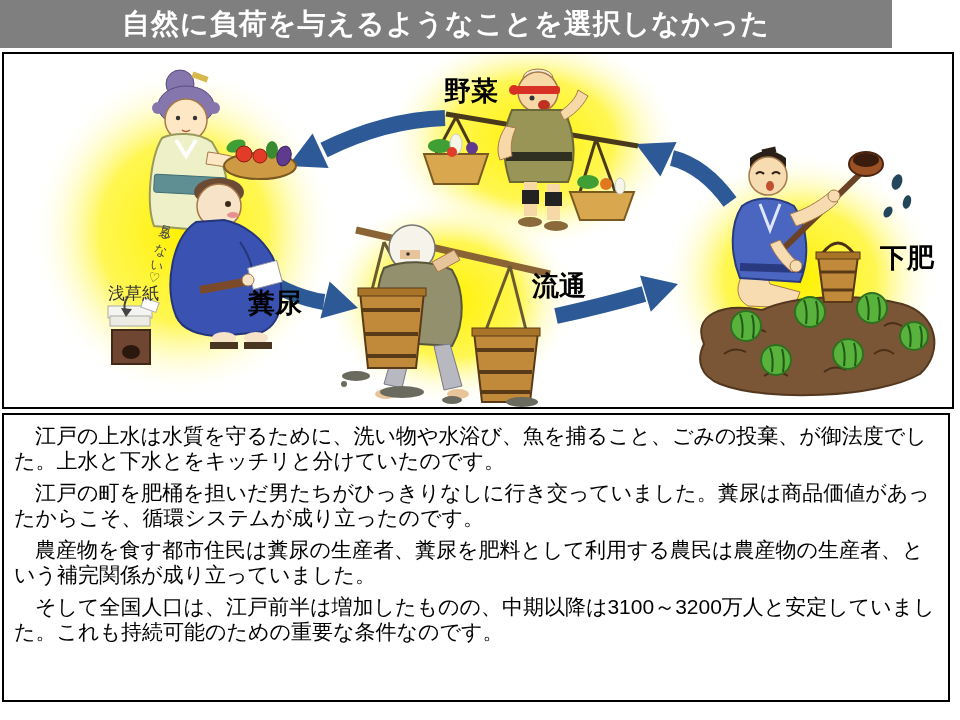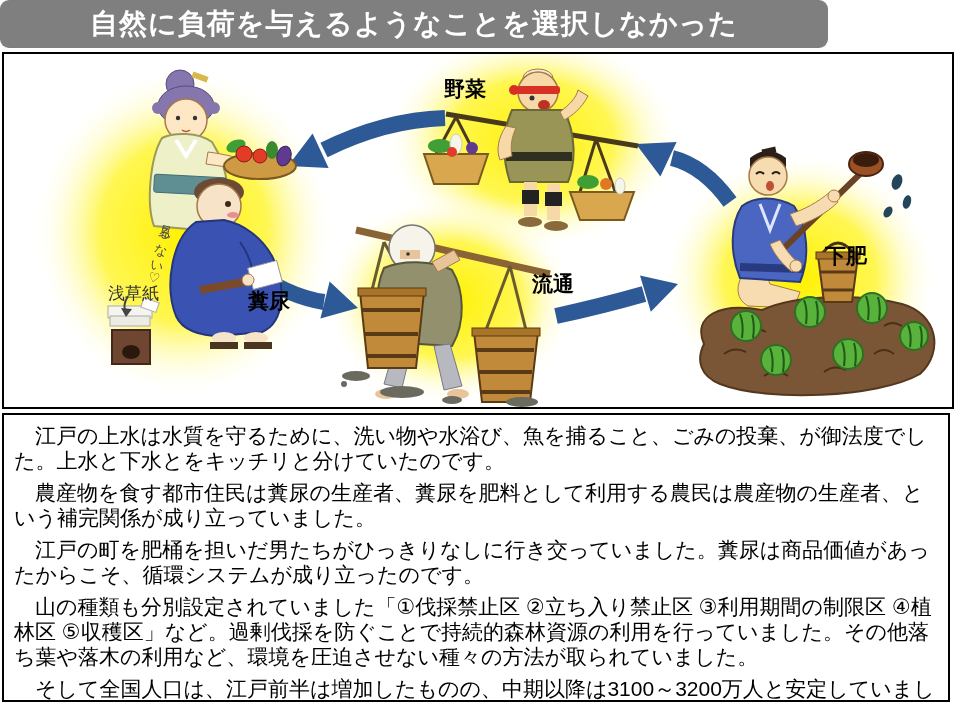--- a/index.html
+++ b/index.html
@@ -2,34 +2,34 @@
 <html><head>
 <meta charset="utf-8">
 <style>
   html,body{margin:0;padding:0;background:#fff;}
   .slide{
     position:relative;width:960px;height:720px;background:#ffffff;overflow:hidden;
     font-family:"Liberation Sans","DejaVu Sans",sans-serif;
   }
   
   .title-bar{
-    position:absolute;left:0;top:0;width:828px;height:48px;background:#7f7f7f;
-    display:flex;align-items:center;justify-content:center;border-radius:9px;
+    position:absolute;left:0;top:0;width:892px;height:48px;background:#7f7f7f;
+    display:flex;align-items:center;justify-content:center;
   }
   .title-bar .title-text{
     color:#ffffff;font-size:28px;font-weight:bold;letter-spacing:1px;white-space:nowrap;
   }
   
   .illus-box{
     position:absolute;left:2px;top:52px;width:948px;height:353px;
     border:2px solid #000;background:#ffffff;
   }
   .illus-box svg{position:absolute;left:0;top:0;}
   .diagram-label{
-    position:absolute;font-size:21px;font-weight:bold;color:#000;line-height:1;white-space:nowrap;
+    position:absolute;font-size:27px;font-weight:bold;color:#000;line-height:1;white-space:nowrap;
   }
   .note{
     position:absolute;color:#4a4a4a;white-space:nowrap;
   }
   .note-vertical{
     writing-mode:vertical-rl;font-size:13px;letter-spacing:3px;transform:rotate(14deg);
   }
   .note-small{font-size:17px;color:#333;}
   
   .text-box{
@@ -219,27 +219,26 @@
         <path d="M 818 200 Q 834 178 850 200" stroke="#4a3018" stroke-width="3" fill="none"></path>
         <path d="M 814 202 L 854 202 L 848 248 L 820 248 Z" fill="#c08a3a" stroke="#5a3a16" stroke-width="2"></path>
         <rect x="812" y="198" width="44" height="7" fill="#a87428" stroke="#5a3a16"></rect>
         <path d="M 816 218 L 852 218 M 818 236 L 850 236" stroke="#5a3a16" stroke-width="3"></path>
       </g>
     </svg>
 
     <div class="diagram-label" style="left:440px;top:24px;">野菜</div>
     <div class="diagram-label" style="left:244px;top:236px;">糞尿</div>
     <div class="diagram-label" style="left:528px;top:219px;text-align:right;">流通</div>
-    <div class="diagram-label" style="left:821px;top:191px;">下肥</div>
+    <div class="diagram-label" style="left:876px;top:191px;">下肥</div>
 
     <div class="note note-vertical" style="left:146px;top:160px;height:82px;">見るない♡</div>
     <div class="note note-small" style="left:104px;top:228px;">浅草紙</div>
   </div>
 
   <div class="text-box">
     <p>　江戸の上水は水質を守るために、洗い物や水浴び、魚を捕ること、ごみの投棄、が御法度でした。上水と下水とをキッチリと分けていたのです。</p>
+    <p>　江戸の町を肥桶を担いだ男たちがひっきりなしに行き交っていました。糞尿は商品価値があったからこそ、循環システムが成り立ったのです。</p>
     <p>　農産物を食す都市住民は糞尿の生産者、糞尿を肥料として利用する農民は農産物の生産者、という補完関係が成り立っていました。</p>
-    <p>　江戸の町を肥桶を担いだ男たちがひっきりなしに行き交っていました。糞尿は商品価値があったからこそ、循環システムが成り立ったのです。</p>
-    <p>　山の種類も分別設定されていました「①伐採禁止区 ②立ち入り禁止区 ③利用期間の制限区 ④植林区 ⑤収穫区」など。過剰伐採を防ぐことで持続的森林資源の利用を行っていました。その他落ち葉や落木の利用など、環境を圧迫させない種々の方法が取られていました。</p>
     <p>　そして全国人口は、江戸前半は増加したものの、中期以降は3100～3200万人と安定していました。これも持続可能のための重要な条件なのです。</p>
   </div>
 
 </div>
 
 </body></html>

